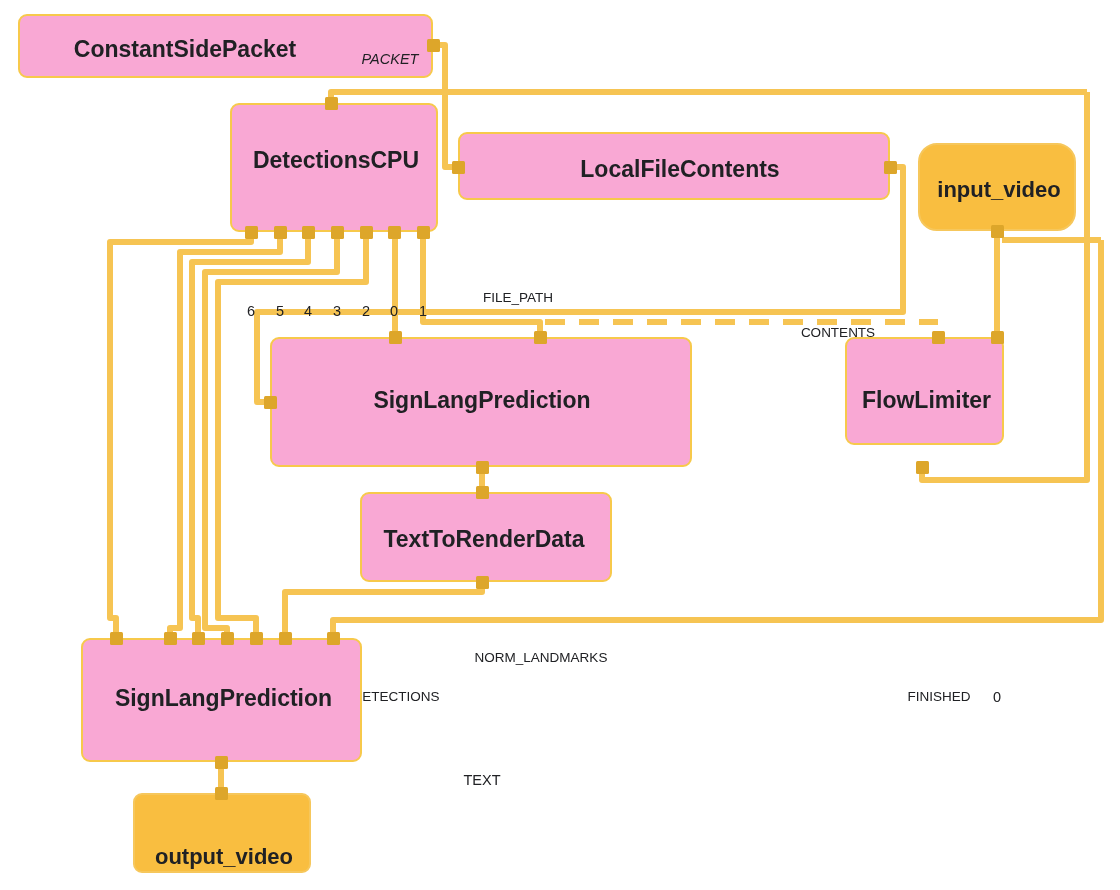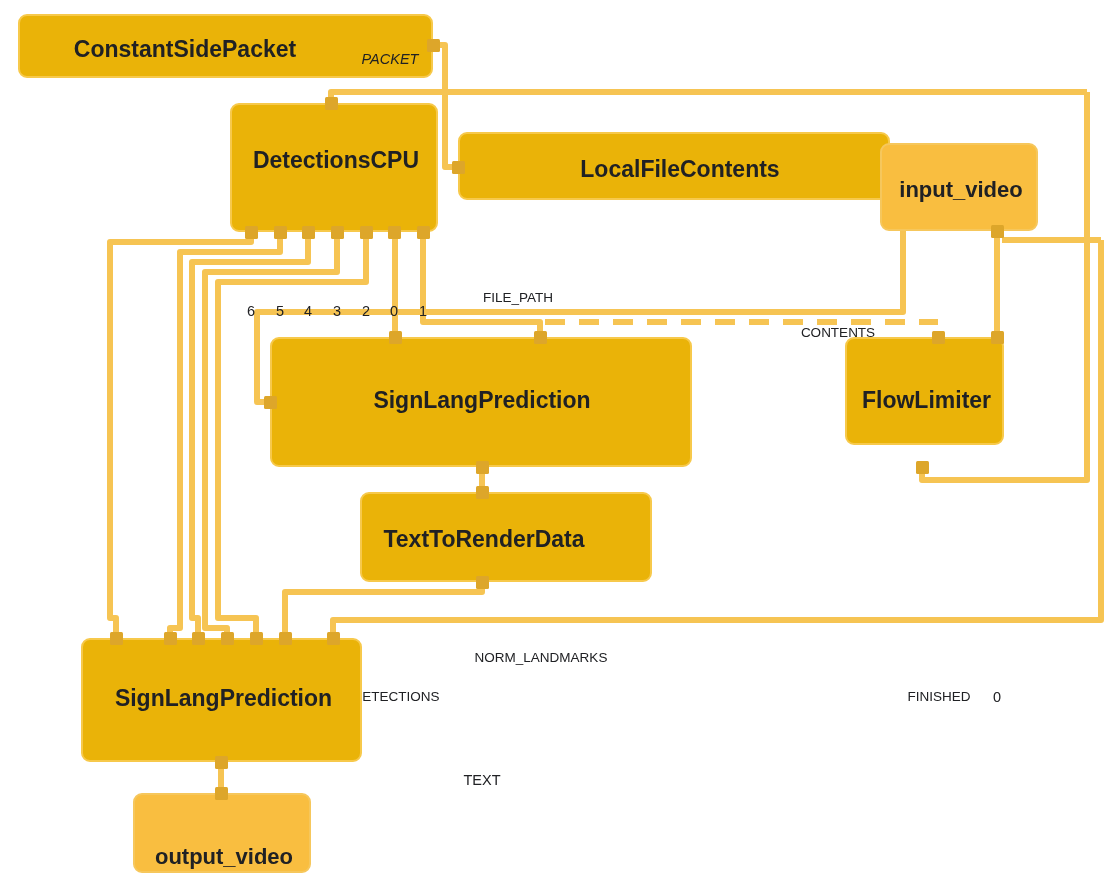--- a/index.html
+++ b/index.html
@@ -1,20 +1,20 @@
 <!DOCTYPE html>
 <html><head>
 <meta charset="utf-8">
 <style>
   html,body{margin:0;padding:0;background:#ffffff;}
   body{font-family:"Liberation Sans",sans-serif;}
   #stage{position:relative;width:1120px;height:890px;background:#fff;overflow:hidden;}
   svg#wires{position:absolute;left:0;top:0;width:1120px;height:890px;}
   .node{position:absolute;box-sizing:border-box;border-radius:9px;}
-  .node.calc{background:#eab308;border:2.5px solid #F7C94B;}
+  .node.calc{background:#f9a8d4;border:2.5px solid #F7C94B;}
   .node.stream{background:#F9BE40;border:2.5px solid #F6C75C;}
   .title{position:absolute;left:0;right:0;font-weight:bold;color:#202124;text-align:center;white-space:nowrap;}
   .calc .title{font-size:23px;}
   .stream .title{font-size:22px;}
   .ptlabel{position:absolute;font-size:14.5px;color:#202124;white-space:nowrap;text-align:center;}
   .ptlabel.small{font-size:13.5px;}
   .port{position:absolute;width:13px;height:13px;background:#DDA62A;border-radius:1.5px;}
 </style>
 </head>
 <body>
@@ -64,21 +64,21 @@
       <div class="ptlabel" style="left: 384px; width: 20px; top: 303px;">0</div>
       <div class="port" style="left: 416.5px; top: 225.5px;"></div>
       <div class="ptlabel" style="left: 413px; width: 20px; top: 303px;">1</div>
       <div class="node calc" style="left: 458px; top: 132px; width: 432px; height: 68px;">
         <div class="title" style="left: 100px; width: 240px; top: 22px;">LocalFileContents</div>
       </div>
       <div class="port" style="left: 451.5px; top: 160.5px;"></div>
       <div class="ptlabel small" style="left: 468px; width: 84px; top: 290px; margin-left: 8px;">FILE_PATH</div>
       <div class="port" style="left: 883.5px; top: 160.5px;"></div>
       <div class="ptlabel small" style="left: 793px; width: 90px; top: 291px; margin-top: 34px;">CONTENTS</div>
-      <div class="node stream" style="left: 880px; top: 143px; width: 158px; height: 88px;">
+      <div class="node stream" style="left: 918px; top: 143px; width: 158px; height: 88px; border-radius: 19px;">
         <div class="title" style="left: 0px; width: 158px; top: 32px;">input_video</div>
       </div>
       <div class="port" style="left: 990.5px; top: 224.5px;"></div>
       <div class="node calc" style="left: 270px; top: 337px; width: 422px; height: 130px;">
         <div class="title" style="left: 60px; width: 300px; top: 48px;">SignLangPrediction</div>
       </div>
       <div class="port" style="left: 388.5px; top: 330.5px;"></div>
       <div class="ptlabel small" style="left: 343px; width: 106px; top: 689px;">DETECTIONS</div>
       <div class="port" style="left: 533.5px; top: 330.5px;"></div>
       <div class="ptlabel small" style="left: 458px; width: 166px; top: 650px;">NORM_LANDMARKS</div>
@@ -87,21 +87,21 @@
       <div class="port" style="left: 475.5px; top: 460.5px;"></div>
       <div class="ptlabel" style="left: 458px; width: 48px; top: 772px;">TEXT</div>
       <div class="node calc" style="left: 845px; top: 337px; width: 159px; height: 108px;">
         <div class="title" style="left: 0px; width: 159px; top: 48px;">FlowLimiter</div>
       </div>
       <div class="port" style="left: 931.5px; top: 330.5px;"></div>
       <div class="ptlabel small" style="left: 897px; width: 84px; top: 689px;">FINISHED</div>
       <div class="port" style="left: 990.5px; top: 330.5px;"></div>
       <div class="ptlabel" style="left: 987px; width: 20px; top: 689px;">0</div>
       <div class="port" style="left: 915.5px; top: 460.5px;"></div>
-      <div class="node calc" style="left: 360px; top: 492px; width: 292px; height: 90px;">
+      <div class="node calc" style="left: 360px; top: 492px; width: 252px; height: 90px;">
         <div class="title" style="left: 0px; width: 244px; top: 32px;">TextToRenderData</div>
       </div>
       <div class="port" style="left: 475.5px; top: 485.5px;"></div>
       <div class="port" style="left: 475.5px; top: 575.5px;"></div>
       <div class="node calc" style="left: 81px; top: 638px; width: 281px; height: 124px;">
         <div class="title" style="left: 0px; width: 281px; top: 45px;">SignLangPrediction</div>
       </div>
       <div class="port" style="left: 109.5px; top: 631.5px;"></div>
       <div class="port" style="left: 163.5px; top: 631.5px;"></div>
       <div class="port" style="left: 191.5px; top: 631.5px;"></div>

